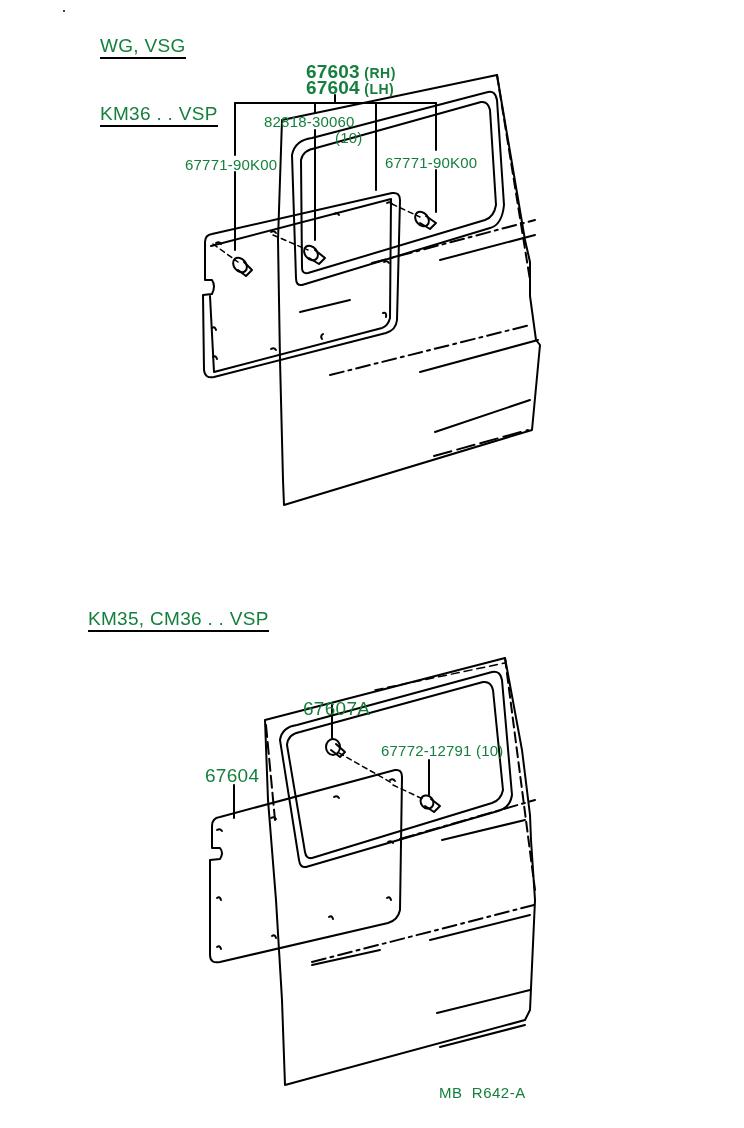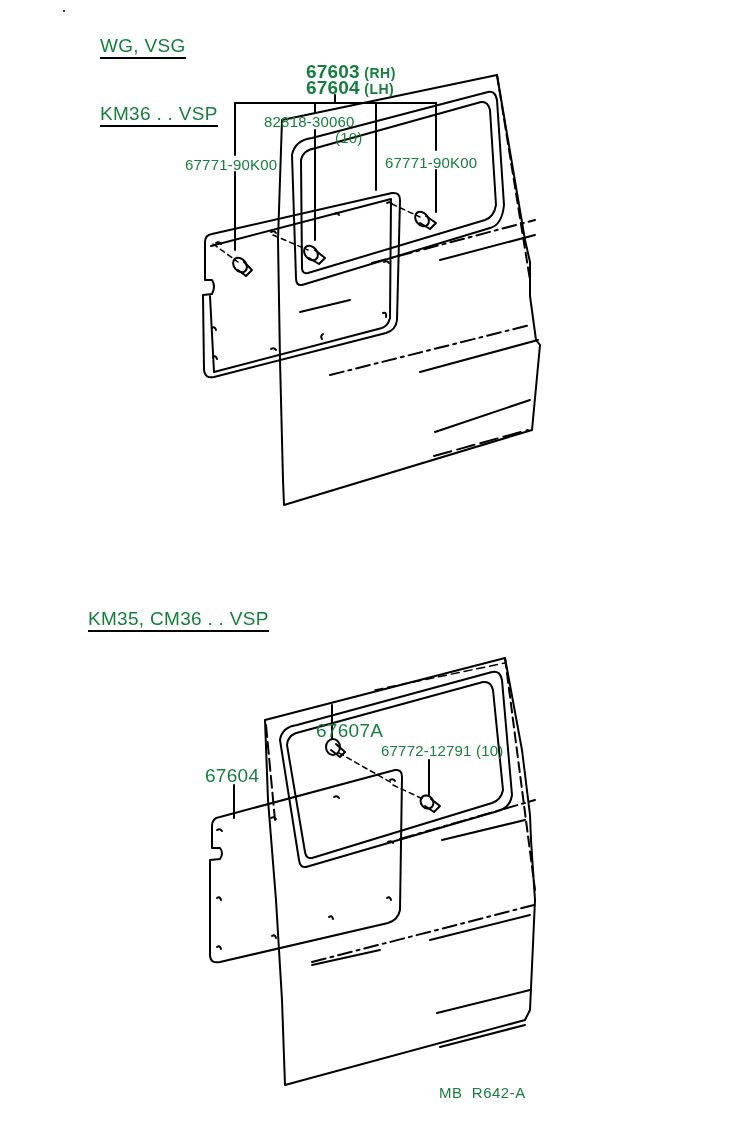--- a/index.html
+++ b/index.html
@@ -158,21 +158,21 @@
 <div class="lbl pn" style="left:264px;top:114px;">82818-30060</div>
 <div class="lbl pn" style="left:335px;top:130px;">(10)</div>
 
 <div class="lbl pn" style="left:185px;top:157px;">67771-90K00</div>
 <div class="lbl pn" style="left:385px;top:155px;">67771-90K00</div>
 
 <div class="lbl hdr" style="left:88px;top:609px;">
   <span class="ul">KM35, CM36 . . VSP</span>
 </div>
 
-<div class="lbl hdr" style="left:303px;top:721px;margin-left:13px;">67607A</div>
+<div class="lbl hdr" style="left:303px;top:699px;">67607A</div>
 
 <div class="lbl pn" style="left:381px;top:743px;">
   <span>67772-12791</span>
   <span>(10)</span>
 </div>
 
 <div class="lbl hdr" style="left:205px;top:766px;">67604</div>
 
 <div class="lbl code" style="left:439px;top:1085px;white-space:pre;">MB  R642-A</div>
 

